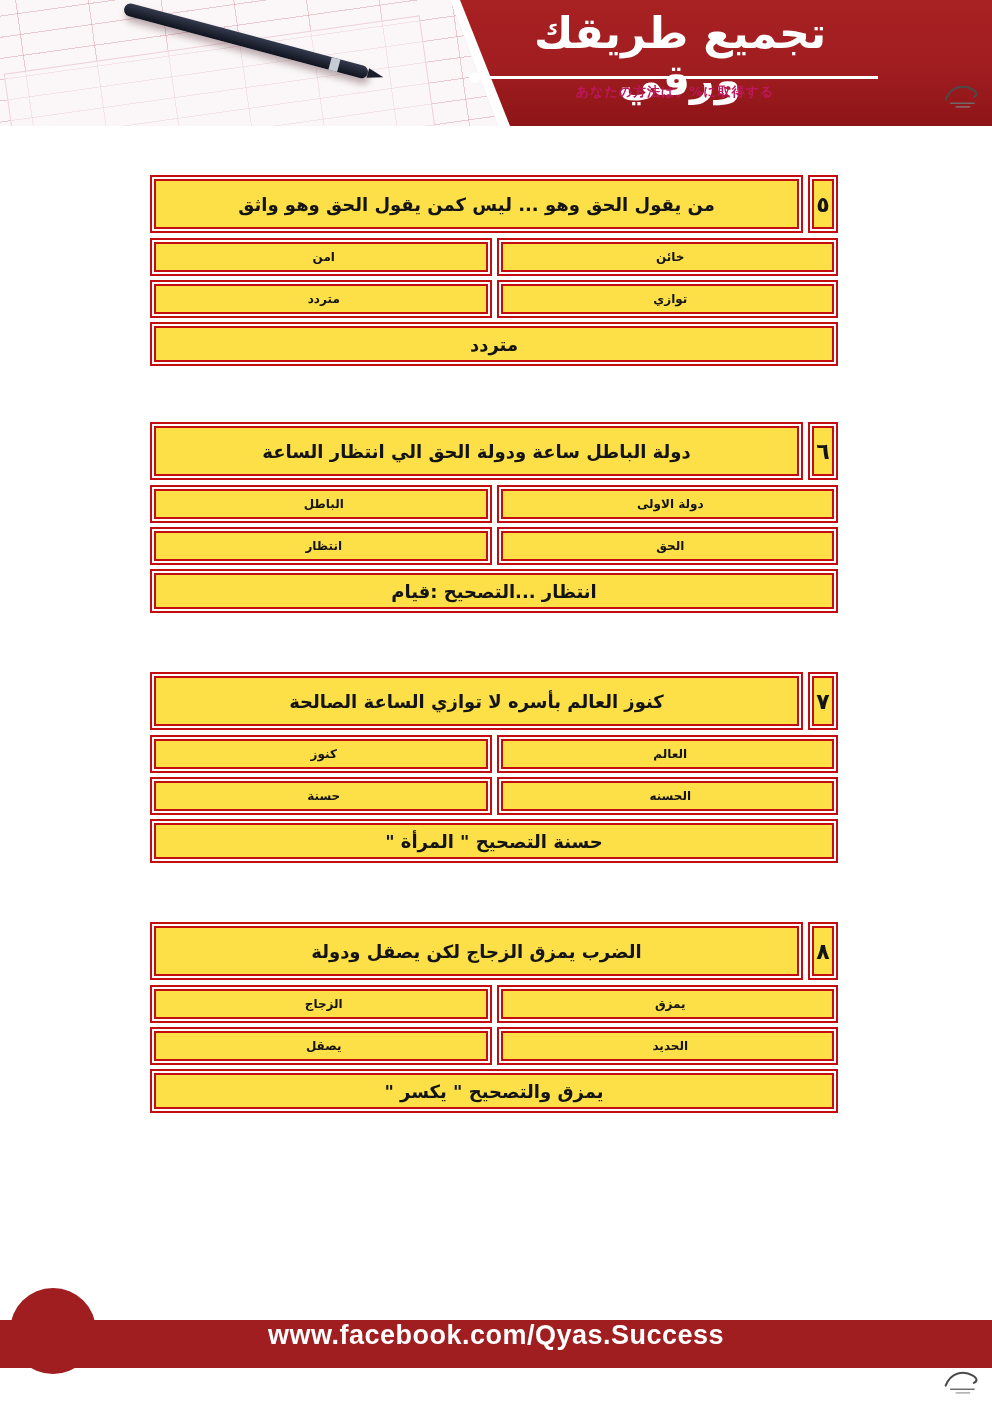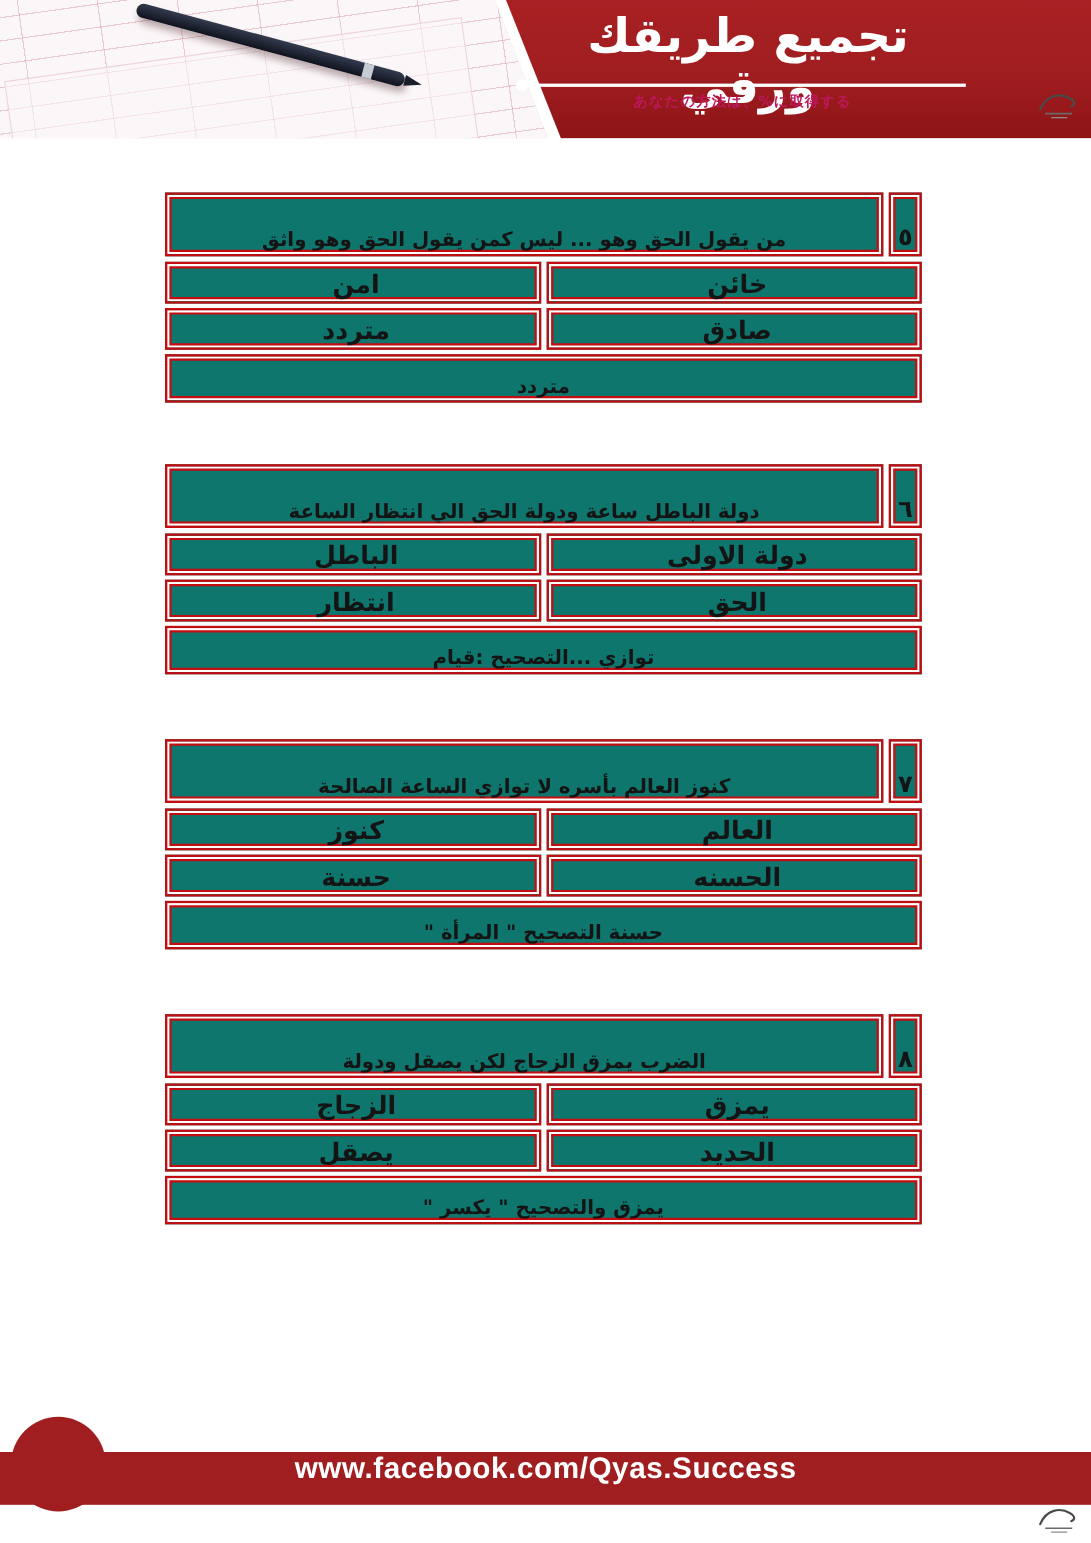--- a/index.html
+++ b/index.html
@@ -45,27 +45,27 @@
   .sig{position:absolute;width:40px;height:28px;}
   .sig-top{top:82px;left:942px;}
   .sig-bottom{top:1368px;left:942px;}
 
   
   .qblock{position:absolute;left:150px;width:688px;direction:rtl;}
   .row{display:flex;gap:5px;}
   .row-head{height:58px;margin-bottom:5px;}
   .row-opts{height:38px;margin-bottom:4px;}
   .row-ans{height:44px;}
-  .box{display:flex;align-items:flex-end;justify-content:center;background:#0f766e;
+  .box{display:flex;align-items:center;justify-content:center;background:#fde047;
        border:2px solid var(--accent-red);
        box-shadow:inset 0 0 0 2px #ffffff,inset 0 0 0 4px var(--accent-red);
        color:#141414;font-weight:bold;text-align:center;padding:2px 14px;}
   .num-box{width:30px;flex:0 0 30px;font-size:22px;padding:2px;}
   .q-box{flex:1;font-size:18px;}
-  .opt-box{flex:1;font-size:23px;padding-left:20px;}
+  .opt-box{flex:1;font-size:12px;padding-left:20px;}
   .ans-box{flex:1;font-size:18px;}
 
   
   .footer-bar{position:absolute;top:1320px;left:0;width:992px;height:48px;background:var(--band-red);
        display:flex;align-items:flex-start;justify-content:center;}
   .footer-circle{position:absolute;top:1288px;left:10px;width:86px;height:86px;border-radius:50%;background:var(--band-red);}
   .footer-url{color:#ffffff;font-family:"Liberation Sans",sans-serif;font-weight:bold;font-size:27px;letter-spacing:.5px;direction:ltr;}
 </style>
 </head>
 <body>
@@ -102,21 +102,21 @@
     <div class="row row-opts">
       <div class="box opt-box">
           <span>خائن</span>
         </div>
       <div class="box opt-box">
           <span>امن</span>
         </div>
     </div>
     <div class="row row-opts">
       <div class="box opt-box">
-          <span>صادق</span>
+          <span>توازي</span>
         </div>
       <div class="box opt-box">
           <span>متردد</span>
         </div>
     </div>
     <div class="row row-ans">
       <div class="box ans-box">
           <span>متردد</span>
         </div>
     </div>
@@ -142,21 +142,21 @@
     <div class="row row-opts">
       <div class="box opt-box">
           <span>الحق</span>
         </div>
       <div class="box opt-box">
           <span>انتظار</span>
         </div>
     </div>
     <div class="row row-ans">
       <div class="box ans-box">
-          <span>توازي  ...التصحيح :قيام</span>
+          <span>انتظار  ...التصحيح :قيام</span>
         </div>
     </div>
   </section>
 
   <section class="qblock" style="top:672px">
     <div class="row row-head">
       <div class="box num-box">
         <span>٧</span>
       </div>
       <div class="box q-box">

